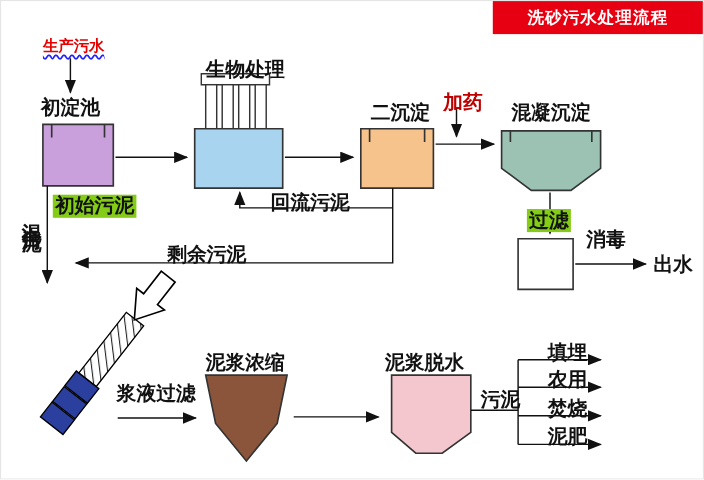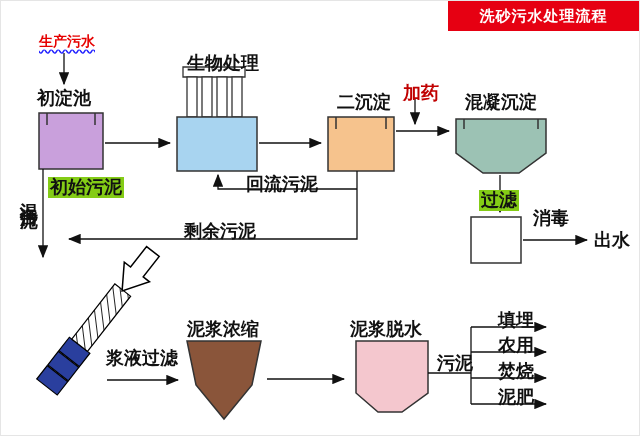--- a/index.html
+++ b/index.html
@@ -107,21 +107,21 @@
   <div class="lbl" style="left:186px;top:52px;">生物处理</div>
   <div class="lbl" style="left:336px;top:91px;">二沉淀</div>
   <div class="lbl darkred" style="left:402px;top:82px;">加药</div>
   <div class="lbl" style="left:464px;top:91px;">混凝沉淀</div>
   <div class="lbl onwhite" style="left:478px;top:189px;">过滤</div>
   <div class="lbl" style="left:532px;top:207px;">消毒</div>
   <div class="lbl" style="left:593px;top:229px;">出水</div>
   <div class="lbl onwhite" style="left:47px;top:176px;">初始污泥</div>
   <div class="lbl vtext" style="left:17px;top:188px;">混合污泥</div>
   <div class="lbl" style="left:245px;top:173px;">回流污泥</div>
-  <div class="lbl" style="left:165px;top:220px;padding-left:18px;">剩余污泥</div>
+  <div class="lbl" style="left:133px;top:220px;padding-left:18px;">剩余污泥</div>
   <div class="lbl" style="left:105px;top:347px;">浆液过滤</div>
   <div class="lbl" style="left:186px;top:318px;">泥浆浓缩</div>
   <div class="lbl" style="left:349px;top:318px;">泥浆脱水</div>
   <div class="lbl" style="left:436px;top:352px;">污泥</div>
   <div class="lbl" style="left:497px;top:309px;">填埋</div>
   <div class="lbl" style="left:497px;top:334px;">农用</div>
   <div class="lbl" style="left:497px;top:360px;">焚烧</div>
   <div class="lbl" style="left:497px;top:386px;">泥肥</div>
 
 </div>

